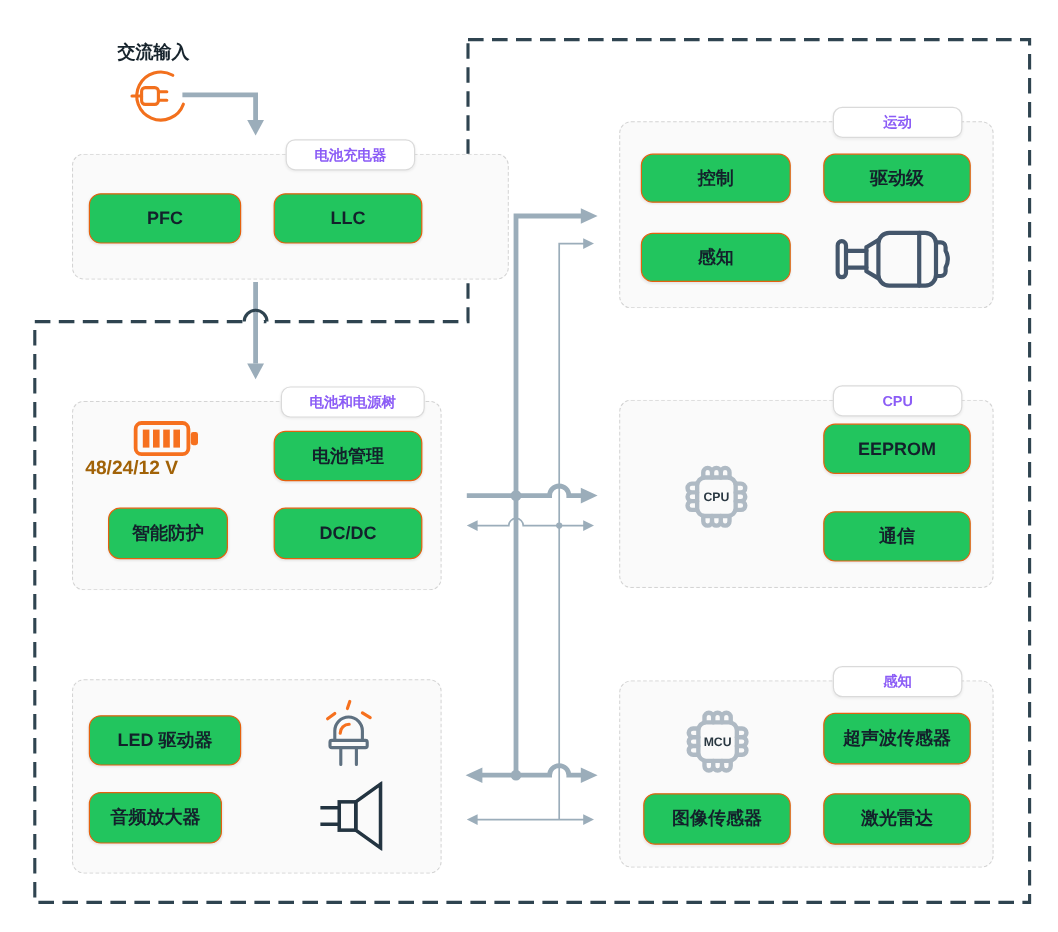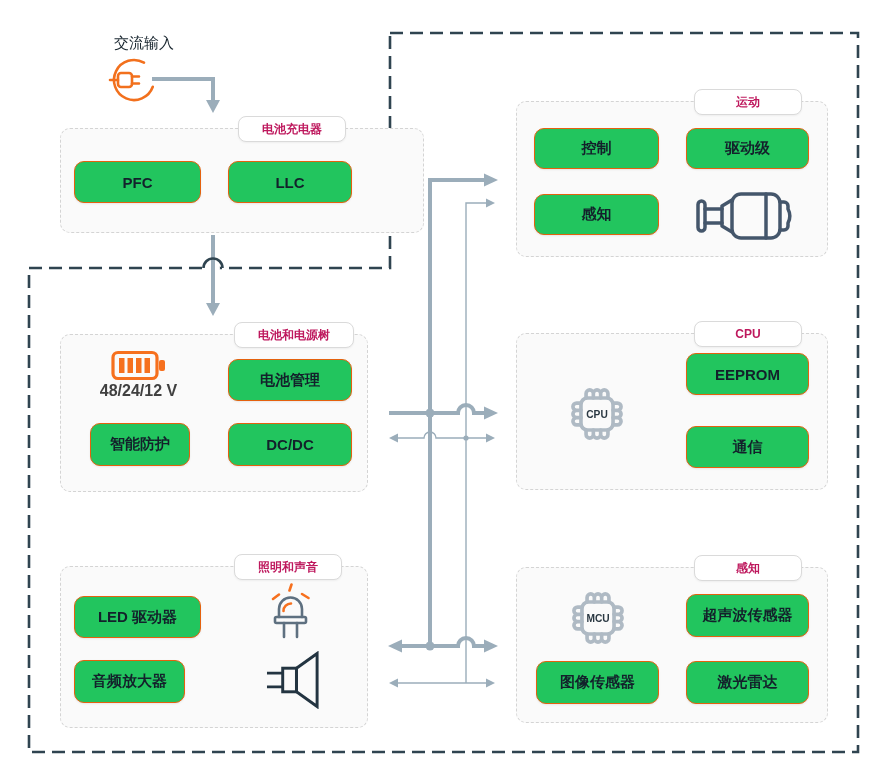--- a/index.html
+++ b/index.html
@@ -9,33 +9,33 @@
     font-family:"Liberation Sans", sans-serif; overflow:hidden;
   }
   .overlay { position:absolute; left:0; top:0; width:882px; height:777px; pointer-events:none; }
   .panel {
     position:absolute; background:#fafafa; border:1.6px dashed #d4d4d4; border-radius:10px;
   }
   .pill {
     position:absolute; top:-13px; height:26px; background:#ffffff;
     border:1.4px solid #dadada; border-radius:8px;
     display:flex; align-items:center; justify-content:center;
-    font-size:12px; font-weight:700; color:#be185d;
+    font-size:12px; font-weight:700; color:#8b5cf6;
     box-shadow:0 1px 2px rgba(0,0,0,.05); z-index:3;
   }
   .blk {
     position:absolute; height:42px; background:#22c55e; border:1.6px solid #e4610e;
     border-radius:10px; display:flex; align-items:center; justify-content:center;
     font-size:15px; font-weight:600; color:#13212b; cursor:pointer;
     box-shadow:0 1px 2px rgba(0,0,0,.08);
   }
   .icon { position:absolute; }
-  .ac-label { position:absolute; left:98px; top:34px; font-size:15px; font-weight:400; color:#17242d;margin-left:16px; }
-  .volt { position:absolute; left:10px; top:47px; width:135px; text-align:center;
-          font-size:16px; font-weight:700; color:#404040; }
+  .ac-label { position:absolute; left:98px; top:34px; font-size:15px; font-weight:700; color:#17242d; }
+  .volt { position:absolute; left:10px; top:47px; width:135px; text-align:left;
+          font-size:16px; font-weight:700; color:#a16207; }
 </style>
 </head>
 <body>
 
 <div class="canvas">
 
   <svg class="overlay" viewBox="0 0 882 777" xmlns="http://www.w3.org/2000/svg">
 
     <path d="M390 33 H858 V752 H29 V268 H390 Z" fill="none" stroke="#2f4450" stroke-width="2.6" stroke-dasharray="13 7"></path>
     <circle cx="213" cy="268" r="7" fill="#ffffff"></circle>
@@ -112,23 +112,20 @@
       <rect x="25" y="9" width="5.5" height="15" fill="#f6701e"></rect>
       <rect x="33.5" y="9" width="5.5" height="15" fill="#f6701e"></rect>
     </svg>
     <div class="volt">48/24/12 V</div>
     <div class="blk" style="left:167px; top:24px; width:124px">电池管理</div>
     <div class="blk" style="left:29px; top:88px; width:100px; height:43px">智能防护</div>
     <div class="blk" style="left:167px; top:88px; width:124px; height:43px">DC/DC</div>
   </div>
 
   <div class="panel" style="left:60px; top:566px; width:308px; height:162px">
-    <div class="pill" style="left:173px; width:108px">
-        <span>照明和声音</span>
-      </div>
     <div class="blk" style="left:13px; top:29px; width:127px">LED 驱动器</div>
     <div class="blk" style="left:13px; top:93px; width:111px; height:43px">音频放大器</div>
     <svg class="icon" style="left:202px; top:16px" width="55" height="62" viewBox="0 0 55 62">
       <g fill="none" stroke="#5e7080" stroke-width="2.6" stroke-linecap="round">
         <path d="M16 34 V26 A11.5 11.5 0 0 1 39 26 V34"></path>
         <rect x="12" y="34" width="31" height="6" rx="1.5"></rect>
         <path d="M21 40 V54 M34 40 V54"></path>
       </g>
       <g fill="none" stroke="#f6701e" stroke-width="2.6" stroke-linecap="round">
         <path d="M20.5 28 A7.5 7.5 0 0 1 28 20.5"></path>

